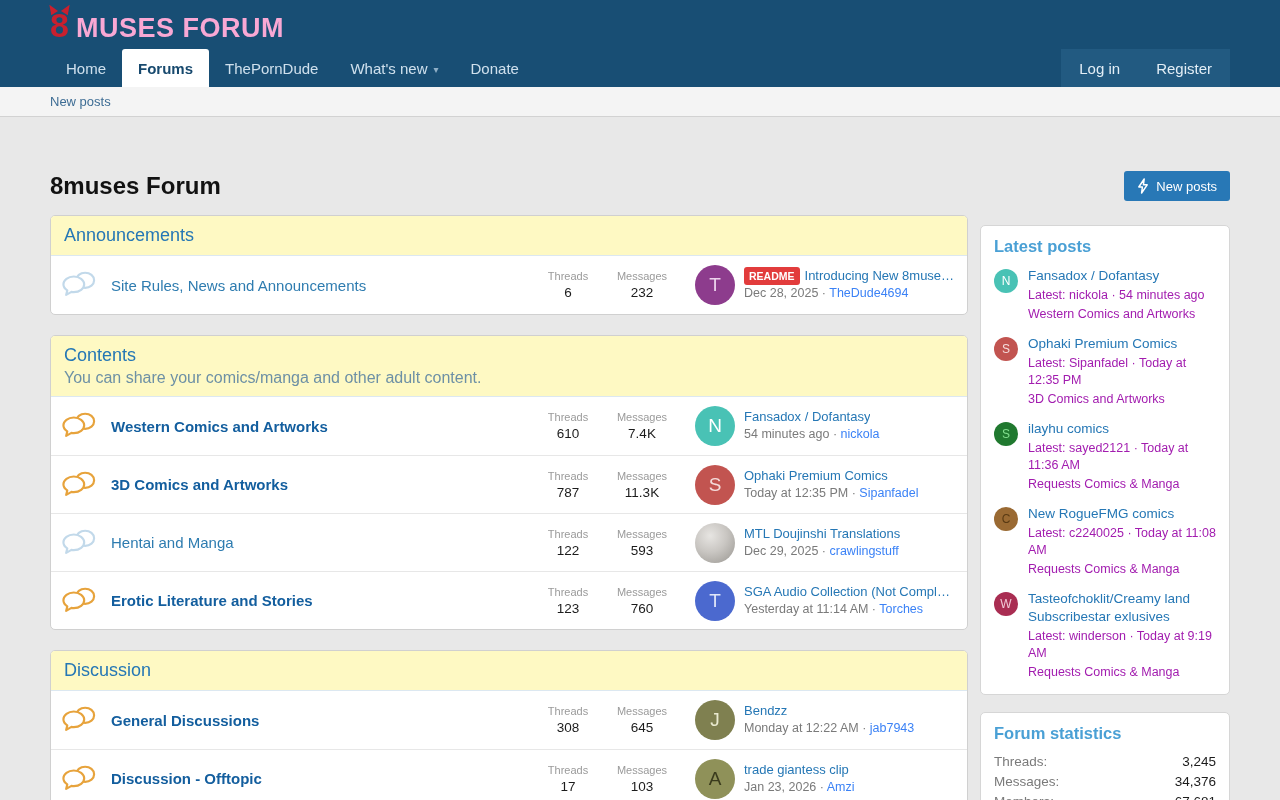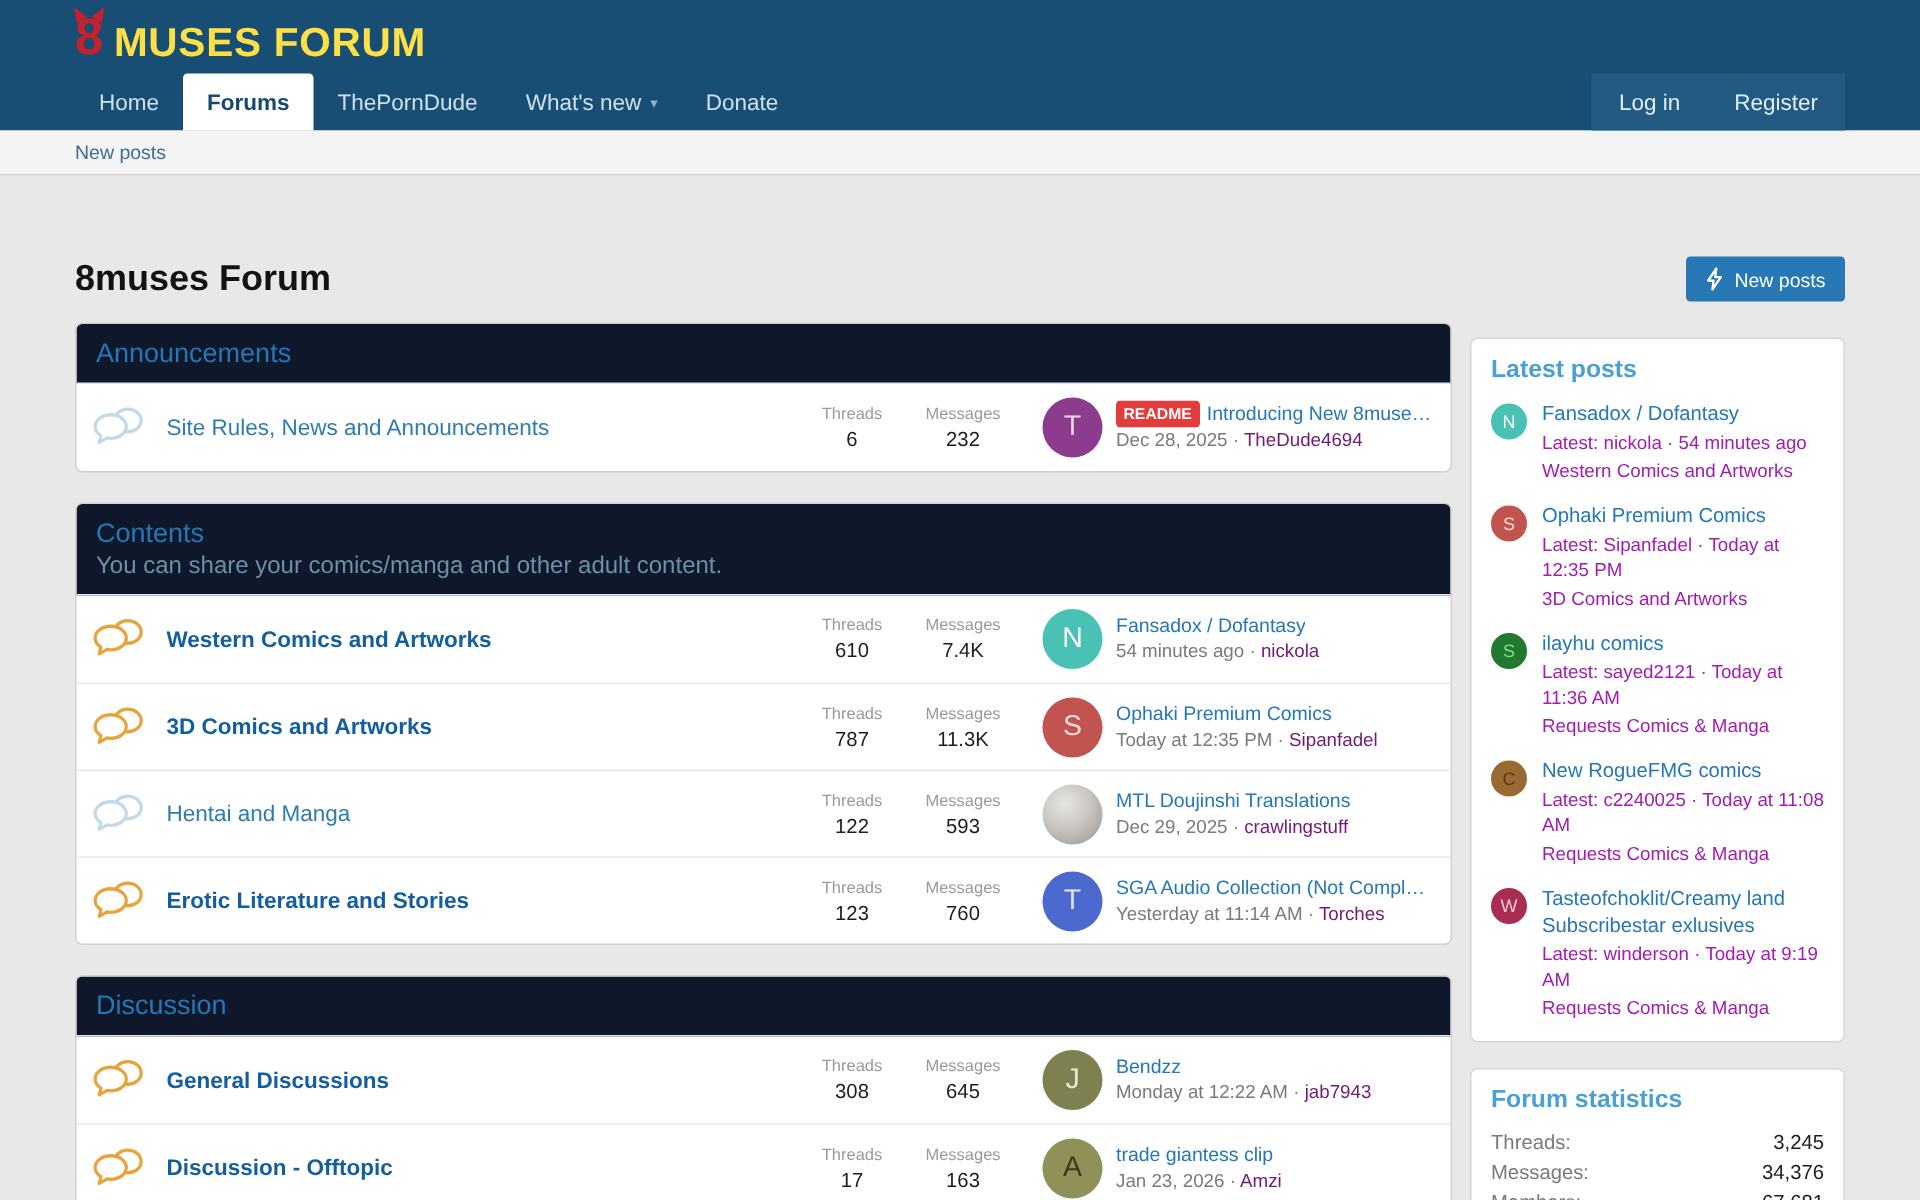--- a/index.html
+++ b/index.html
@@ -14,21 +14,21 @@
 
   
   .hdr{background:#184e74}
   .hdr-top{height:46px;display:flex;align-items:center;padding-top:3px}
   .logo{display:flex;align-items:flex-end;gap:7px}
   .logo8{position:relative;color:#c9202e;font-weight:700;font-size:34px;line-height:.92}
   .logo8::before,.logo8::after{content:"";position:absolute;top:-6px;width:0;height:0;
     border-left:4px solid transparent;border-right:4px solid transparent;border-bottom:10px solid #c9202e}
   .logo8::before{left:-2px;transform:rotate(-32deg)}
   .logo8::after{right:-2px;transform:rotate(32deg)}
-  .logotext{color:#fde047;font-weight:700;font-size:27px;letter-spacing:.5px;line-height:1}
+  .logotext{color:#f9a8d4;font-weight:700;font-size:27px;letter-spacing:.5px;line-height:1}
   .hdr-nav{display:flex;align-items:stretch;height:38px}
   .nav-item{display:flex;align-items:center;gap:6px;padding:0 16px;color:#cfe0ed;font-size:15px}
   .nav-item.active{background:#fff;color:#17496e;font-weight:700;border-radius:3px 3px 0 0}
   .chev{font-size:10px;color:#8fafc7;margin-top:2px}
   .auth{margin-left:auto;display:flex;background:#225a81}
   .auth .nav-item{padding:0 18px;color:#e3eef6}
 
   
   .subnav{background:#f4f4f4;border-bottom:1px solid #d2d2d2}
   .subnav-in{height:29px;display:flex;align-items:center}
@@ -38,40 +38,40 @@
   .page-head{display:flex;justify-content:space-between;align-items:center;margin:54px 0 14px}
   h1{font-size:24px;font-weight:700;color:#121212;margin:0}
   .btn-new{display:flex;align-items:center;gap:7px;background:#2878b6;color:#fff;
     border:none;border-radius:3px;padding:7px 13px;font-size:13px;font-family:inherit;cursor:pointer}
 
   
   .layout{display:grid;grid-template-columns:918px 250px;gap:12px;align-items:start}
 
   
   .block{background:#fff;border:1px solid #d0d0d0;border-radius:5px;overflow:hidden;margin-bottom:20px}
-  .block-header{background:#0f172a;border-bottom:1px solid #dce8f1;padding:9px 13px}
+  .block-header{background:#fef9c3;border-bottom:1px solid #dce8f1;padding:9px 13px}
   .block-header h2{margin:0;font-size:18px;font-weight:400;color:#2577b5}
   .block-sub{font-size:16px;color:#6d90a5;margin-top:3px}
   .forum-row{display:flex;align-items:center;padding:8px 11px;min-height:58px;box-sizing:border-box}
   .forum-row + .forum-row{border-top:1px solid #e7e7e7}
   .node-icon{width:40px;flex:none;margin-right:9px;display:flex;align-items:center}
   .node-main{flex:1;min-width:0}
   .node-title{font-size:15px;color:#2e7cb0}
   .unread .node-title{color:#135e9e;font-weight:700}
   .stat{width:74px;flex:none;text-align:center}
   .stat .lbl{font-size:11px;color:#9a9a9a}
   .stat .val{font-size:13.5px;color:#1c1c1c;margin-top:3px}
   .avatar{width:40px;height:40px;border-radius:50%;flex:none;margin:0 9px 0 16px;
     display:flex;align-items:center;justify-content:center;font-size:19px}
   .avatar.photo{background:radial-gradient(circle at 38% 32%,#e7e5e2 0%,#c9c6c2 45%,#97948f 100%)}
   .lastpost{width:212px;flex:none;font-size:13px;line-height:1.4}
   .lastpost .tl{white-space:nowrap;overflow:hidden;text-overflow:ellipsis;display:flex;align-items:center;gap:5px}
   .lastpost .tl a{color:#2577b5;overflow:hidden;text-overflow:ellipsis;white-space:nowrap}
   .lastpost .meta{color:#7a7a7a;font-size:12.5px;white-space:nowrap;overflow:hidden;text-overflow:ellipsis}
-  .lastpost .meta a{color:#701a75}
+  .lastpost .meta a{color:#3b82f6}
   .badge{color:#fff;font-size:10.5px;font-weight:700;padding:1.5px 5px;border-radius:3px;flex:none}
 
   
   .sidebar{margin-top:10px}
   .side-block{background:#fff;border:1px solid #d6d6d6;border-radius:5px;padding:11px 13px;margin-bottom:17px}
   .side-block h3{margin:0 0 11px;font-size:16.5px;font-weight:700;color:#4aa0d5}
   .side-item{display:flex;gap:10px;margin-bottom:12px}
   .side-item:last-child{margin-bottom:2px}
   .side-avatar{width:24px;height:24px;border-radius:50%;flex:none;margin-top:2px;
     display:flex;align-items:center;justify-content:center;font-size:12px}
@@ -305,21 +305,21 @@
                 <path d="M12.5 6.5 C6.4 6.5 1.5 10.2 1.5 14.8 C1.5 17.4 3.1 19.7 5.6 21.2 L4.4 26 L10 22.8 C10.8 23 11.6 23.1 12.5 23.1 C18.6 23.1 23.5 19.4 23.5 14.8 C23.5 10.2 18.6 6.5 12.5 6.5 Z" fill="#fff" stroke="currentColor" stroke-width="2.3" stroke-linejoin="round"></path>
               </svg>
           </span>
           <div class="node-main"><a class="node-title">Discussion - Offtopic</a></div>
           <div class="stat">
             <div class="lbl">Threads</div>
             <div class="val">17</div>
           </div>
           <div class="stat">
             <div class="lbl">Messages</div>
-            <div class="val">163</div>
+            <div class="val">103</div>
           </div>
           <a class="avatar" style="background: rgb(143, 145, 89); color: rgb(58, 59, 29);">A</a>
           <div class="lastpost">
             <div class="tl">
                 <a>trade giantess clip</a>
               </div>
             <div class="meta"><span>Jan 23, 2026 ·</span> <a>Amzi</a></div>
           </div>
         </div>
       </div>

